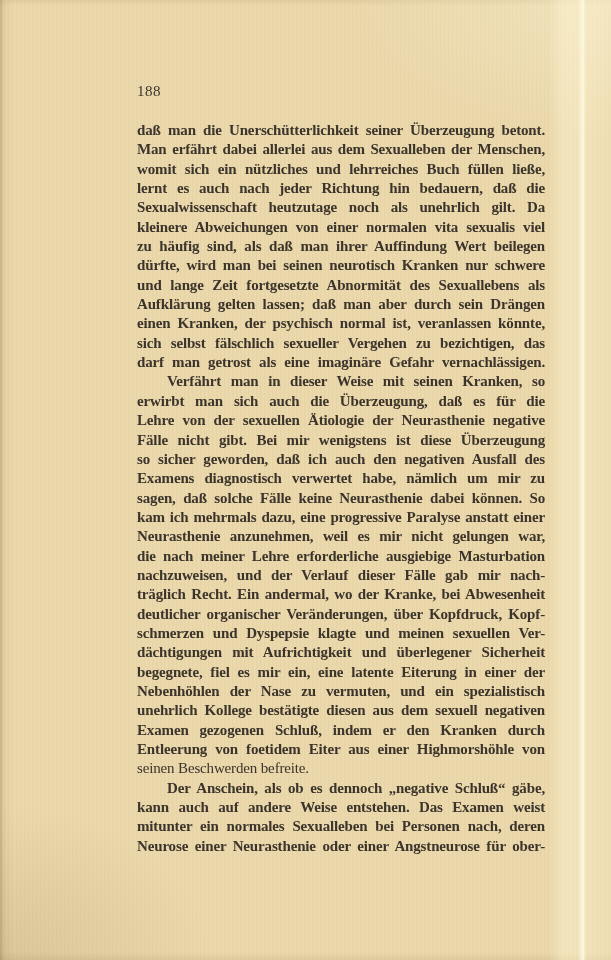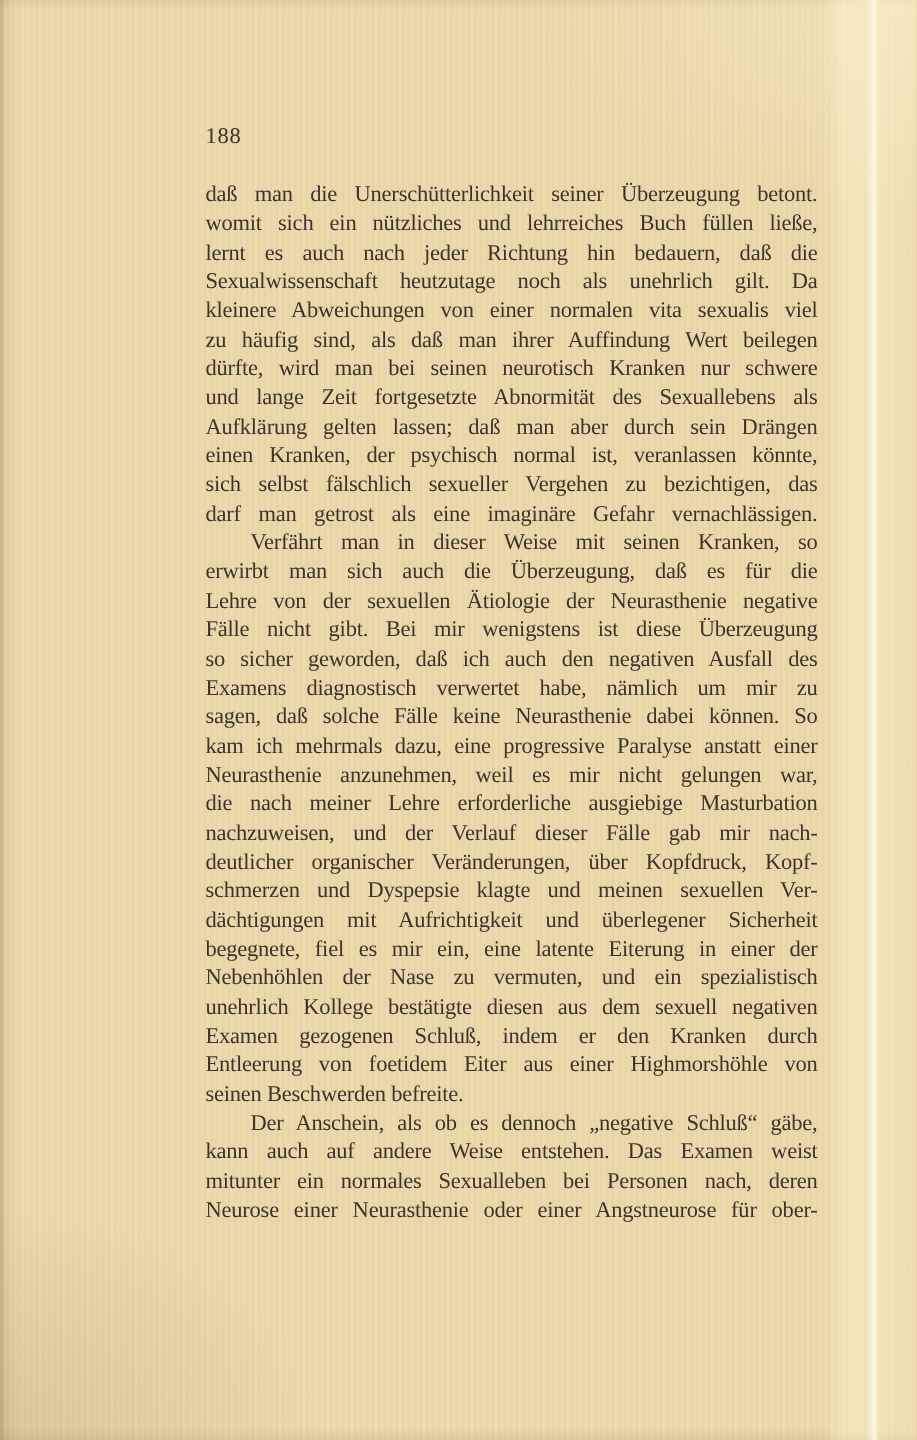--- a/index.html
+++ b/index.html
@@ -50,33 +50,35 @@
   .paragraph { margin: 0; }
   .line {
     height: 19.35px;
     overflow: visible;
     white-space: normal;
     text-align: left;
   }
   .line.just {
     text-align: justify;
     text-align-last: justify;
+    font-weight: bold;
   }
   .line.indent {
     text-indent: 30px;
   }
 </style>
 </head>
 <body>
 
 <div class="page">
   <div class="page-number">188</div>
   <div class="text-block">
       <div class="paragraph">
         <div class="line just">daß man die Unerschütterlichkeit seiner Überzeugung betont.</div>
+        <div class="line just">Man erfährt dabei allerlei aus dem Sexualleben der Menschen,</div>
         <div class="line just">womit sich ein nützliches und lehrreiches Buch füllen ließe,</div>
         <div class="line just">lernt es auch nach jeder Richtung hin bedauern, daß die</div>
         <div class="line just">Sexualwissenschaft heutzutage noch als unehrlich gilt. Da</div>
         <div class="line just">kleinere Abweichungen von einer normalen vita sexualis viel</div>
         <div class="line just">zu häufig sind, als daß man ihrer Auffindung Wert beilegen</div>
         <div class="line just">dürfte, wird man bei seinen neurotisch Kranken nur schwere</div>
         <div class="line just">und lange Zeit fortgesetzte Abnormität des Sexuallebens als</div>
         <div class="line just">Aufklärung gelten lassen; daß man aber durch sein Drängen</div>
         <div class="line just">einen Kranken, der psychisch normal ist, veranlassen könnte,</div>
         <div class="line just">sich selbst fälschlich sexueller Vergehen zu bezichtigen, das</div>
@@ -87,20 +89,21 @@
         <div class="line just">erwirbt man sich auch die Überzeugung, daß es für die</div>
         <div class="line just">Lehre von der sexuellen Ätiologie der Neurasthenie negative</div>
         <div class="line just">Fälle nicht gibt. Bei mir wenigstens ist diese Überzeugung</div>
         <div class="line just">so sicher geworden, daß ich auch den negativen Ausfall des</div>
         <div class="line just">Examens diagnostisch verwertet habe, nämlich um mir zu</div>
         <div class="line just">sagen, daß solche Fälle keine Neurasthenie dabei können. So</div>
         <div class="line just">kam ich mehrmals dazu, eine progressive Paralyse anstatt einer</div>
         <div class="line just">Neurasthenie anzunehmen, weil es mir nicht gelungen war,</div>
         <div class="line just">die nach meiner Lehre erforderliche ausgiebige Masturbation</div>
         <div class="line just">nachzuweisen, und der Verlauf dieser Fälle gab mir nach-</div>
+        <div class="line just">träglich Recht. Ein andermal, wo der Kranke, bei Abwesenheit</div>
         <div class="line just">deutlicher organischer Veränderungen, über Kopfdruck, Kopf-</div>
         <div class="line just">schmerzen und Dyspepsie klagte und meinen sexuellen Ver-</div>
         <div class="line just">dächtigungen mit Aufrichtigkeit und überlegener Sicherheit</div>
         <div class="line just">begegnete, fiel es mir ein, eine latente Eiterung in einer der</div>
         <div class="line just">Nebenhöhlen der Nase zu vermuten, und ein spezialistisch</div>
         <div class="line just">unehrlich Kollege bestätigte diesen aus dem sexuell negativen</div>
         <div class="line just">Examen gezogenen Schluß, indem er den Kranken durch</div>
         <div class="line just">Entleerung von foetidem Eiter aus einer Highmorshöhle von</div>
         <div class="line">seinen Beschwerden befreite.</div>
       </div>

